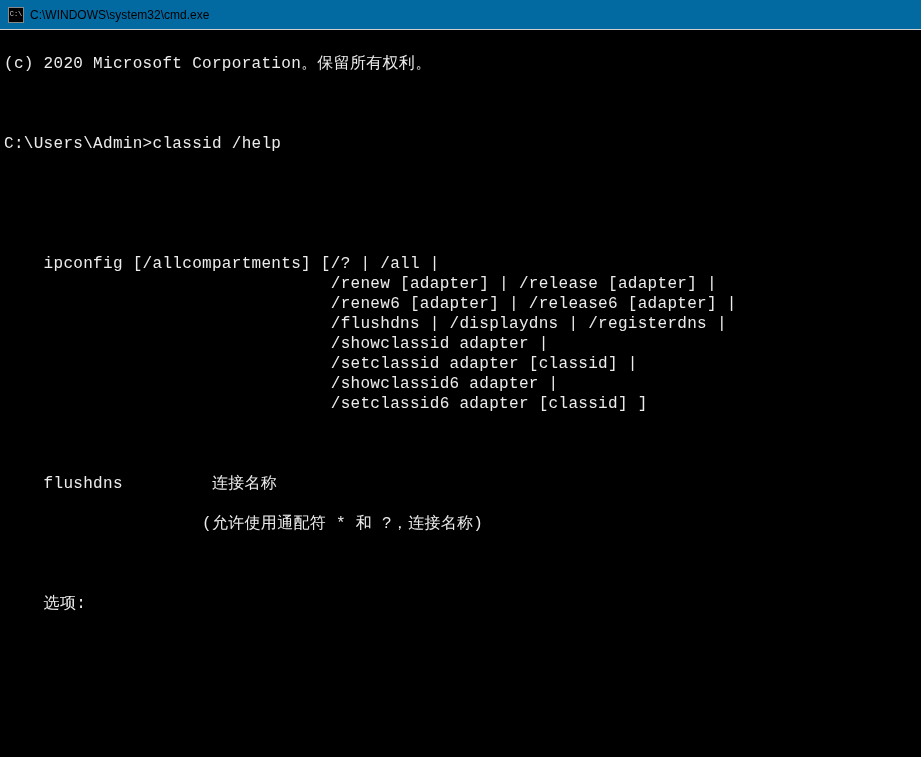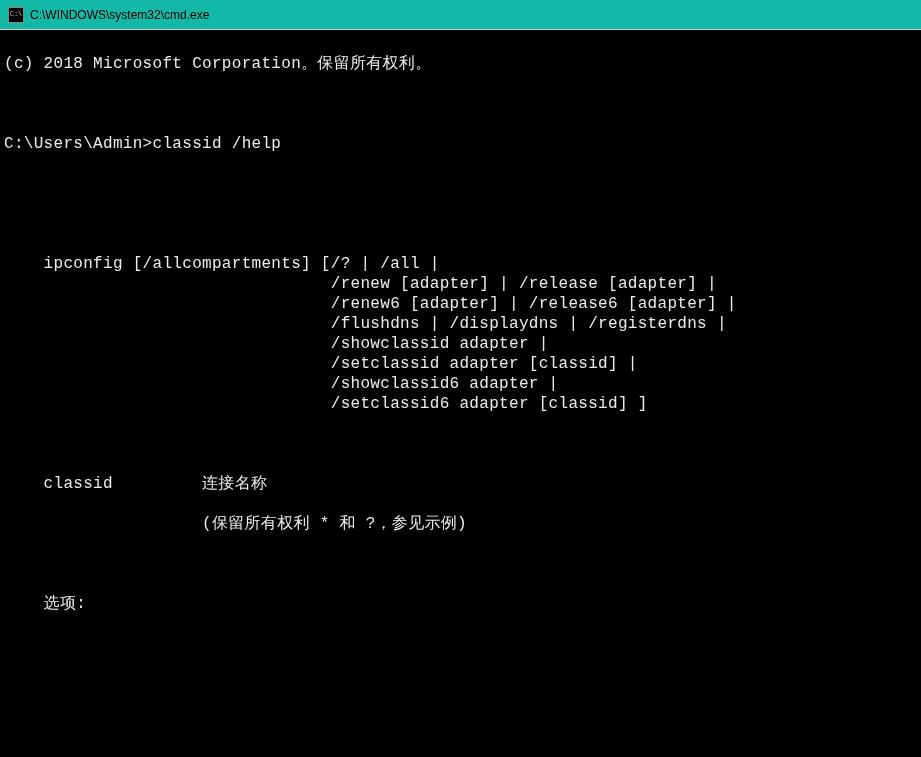--- a/index.html
+++ b/index.html
@@ -1,19 +1,19 @@
 <!DOCTYPE html>
 <html><head>
 <meta charset="utf-8">
 <style>
   * { margin: 0; padding: 0; box-sizing: border-box; }
   html, body { width: 921px; height: 757px; overflow: hidden; font-family: Consolas, "Courier New", monospace; }
   .window { width: 921px; height: 757px; background: #000; display: flex; flex-direction: column; }
   .titlebar {
-    height: 30px; background: #14b8a6; display: flex; align-items: center;
+    height: 30px; background: #0369a1; display: flex; align-items: center;
     border-bottom: 1px solid #d0d0d0;
   }
   .titlebar-icon {
     width: 16px; height: 16px; margin-left: 8px; margin-right: 6px;
     background: #000; border: 1px solid #888; position: relative;
     display: inline-flex; align-items: center; justify-content: center;
   }
   .titlebar-icon::after {
     content: "C:\\"; color: #ccc; font-size: 7px; line-height: 1;
   }
@@ -31,28 +31,28 @@
 </head>
 <body>
 
 <div class="window">
   <div class="titlebar">
     <span class="titlebar-icon"></span>
     <span class="titlebar-text">C:\WINDOWS\system32\cmd.exe</span>
   </div>
 
   <div class="terminal">
-<div class="line">(c) 2018 Microsoft Corporation。保留所有权利。</div>
+<div class="line">(c) 2020 Microsoft Corporation。保留所有权利。</div>
 <div class="line"> </div>
 <div class="line"><span>C:\Users\Admin&gt;</span><span>classid /help</span></div>
 <div class="line"> </div>
 <div class="line"> </div>
 <div id="usage-block"><div class="line">    ipconfig [/allcompartments] [/? | /all |</div><div class="line">                                 /renew [adapter] | /release [adapter] |</div><div class="line">                                 /renew6 [adapter] | /release6 [adapter] |</div><div class="line">                                 /flushdns | /displaydns | /registerdns |</div><div class="line">                                 /showclassid adapter |</div><div class="line">                                 /setclassid adapter [classid] |</div><div class="line">                                 /showclassid6 adapter |</div><div class="line">                                 /setclassid6 adapter [classid] ]</div></div>
 <div class="line"> </div>
-<div class="line">    classid         连接名称</div>
-<div class="line">                    (保留所有权利 * 和 ?，参见示例)</div>
+<div class="line">    flushdns         连接名称</div>
+<div class="line">                    (允许使用通配符 * 和 ?，连接名称)</div>
 <div class="line"> </div>
 <div class="line">    选项:</div>
 
 
     
   </div>
 </div>
 
 </body></html>

